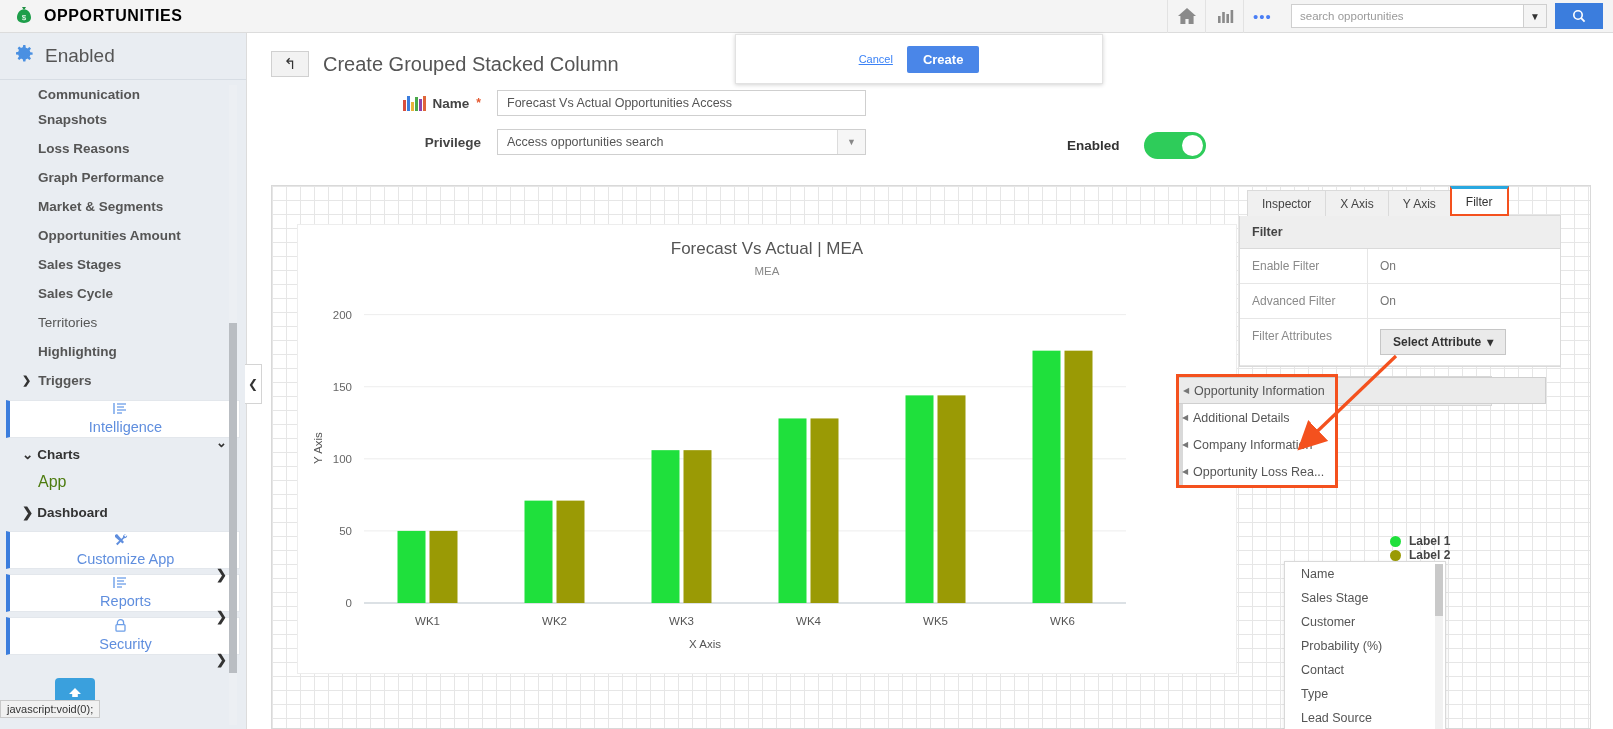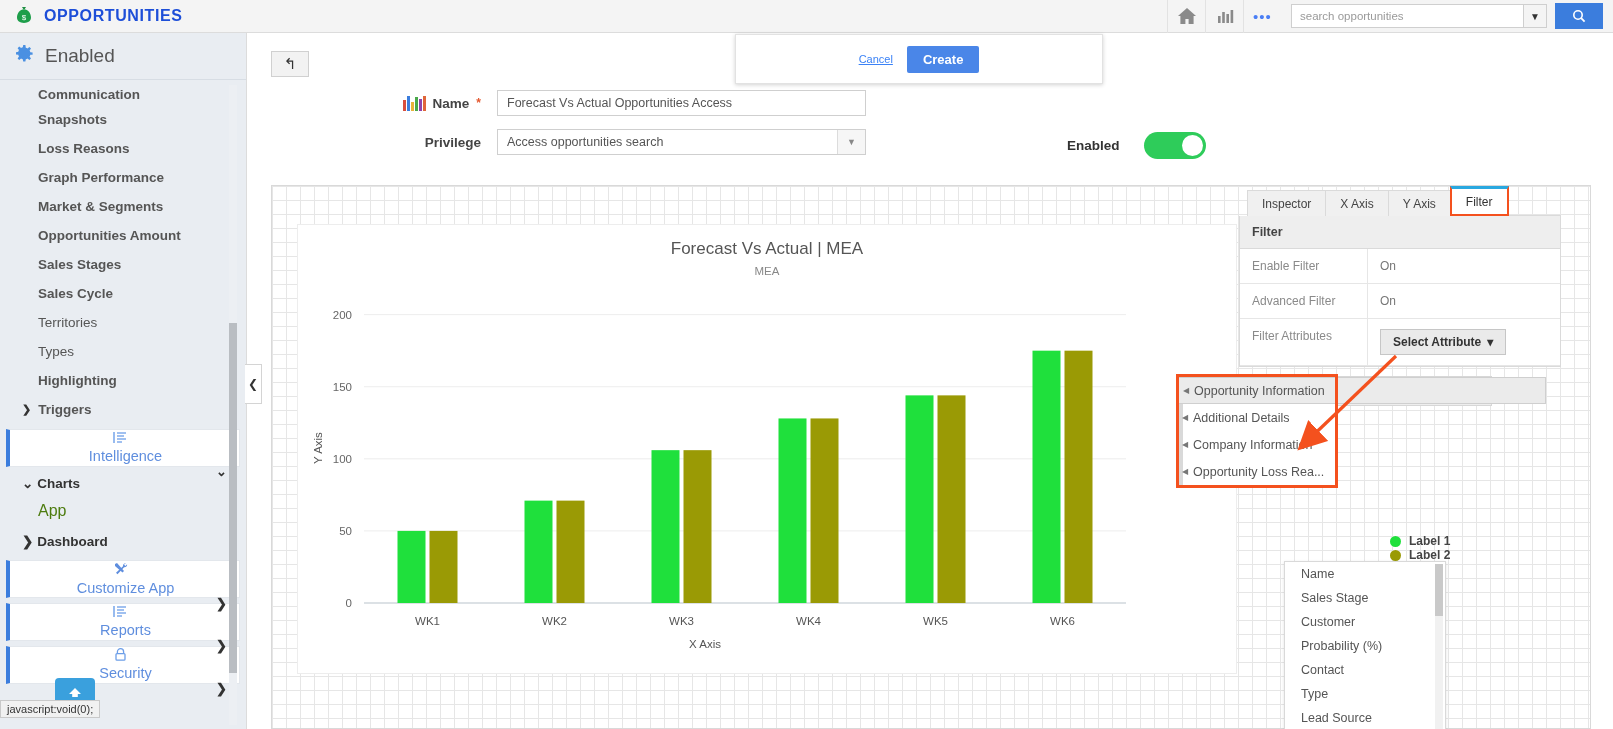--- a/index.html
+++ b/index.html
@@ -13,21 +13,21 @@
 
   
   #topbar{
     position:absolute; left:0; top:0; width:1613px; height:33px;
     background:#f4f4f4; border-bottom:1px solid #dcdcdc;
     display:flex; align-items:center;
   }
   #brand{ display:flex; align-items:center; padding-left:14px; gap:10px; }
   #brand .bag{ font-size:20px; line-height:1; color:#1e9e4a; }
   #brand .title{
-    color:#1d4ed8; font-weight:bold; font-size:16px; letter-spacing:.6px;
+    color:#000000; font-weight:bold; font-size:16px; letter-spacing:.6px;
   }
   #topright{ margin-left:auto; display:flex; align-items:center; height:33px; }
   .tr-icon{
     width:38px; height:33px; display:flex; align-items:center; justify-content:center;
     border-left:1px solid #e2e2e2; color:#8a8a8a; font-size:17px;
   }
   .tr-icon.dots{ color:#4a7ef5; font-size:15px; letter-spacing:1px; }
   #searchwrap{ display:flex; align-items:center; margin-left:10px; margin-right:10px; }
   #searchbox{
     width:232px; height:24px; border:1px solid #cfcfcf; border-right:none;
@@ -311,21 +311,20 @@
   <div id="navlist">
     <div class="nav-item first">Communication</div>
     <div class="nav-item">Snapshots</div>
     <div class="nav-item">Loss Reasons</div>
     <div class="nav-item">Graph Performance</div>
     <div class="nav-item">Market &amp; Segments</div>
     <div class="nav-item">Opportunities Amount</div>
     <div class="nav-item">Sales Stages</div>
     <div class="nav-item">Sales Cycle</div>
     <div class="nav-item thin">Territories</div>
-    <div class="nav-item thin">Types</div>
     <div class="nav-item">Highlighting</div>
 
     <div class="nav-exp">
       <span class="chev">❯</span>
       <span>Triggers</span>
     </div>
 
     <div class="group-card">
       <span class="gi">
         <svg width="15" height="15" viewBox="0 0 15 15">
@@ -396,20 +395,21 @@
   <svg width="16" height="12" viewBox="0 0 16 12">
       <path d="M8 2l6 6h-3.2v3H5.2V8H2z" fill="#ffffff"></path>
     </svg>
 </div>
 <div id="statusurl">javascript:void(0);</div>
 
 <div id="main">
 
   <div id="pagehead">
     <div id="backbtn">↰</div>
+    <div id="pagetitle">Create Grouped Stacked Column</div>
   </div>
 
   <div class="form-row">
     <div class="form-label">
       <span class="bars-icon">
         <i style="height:11px;background:#d94f3d"></i>
           <i style="height:15px;background:#3b7ddd"></i>
           <i style="height:9px;background:#e8b33a"></i>
           <i style="height:14px;background:#49a84a"></i>
           <i style="height:12px;background:#8e44ad"></i>

